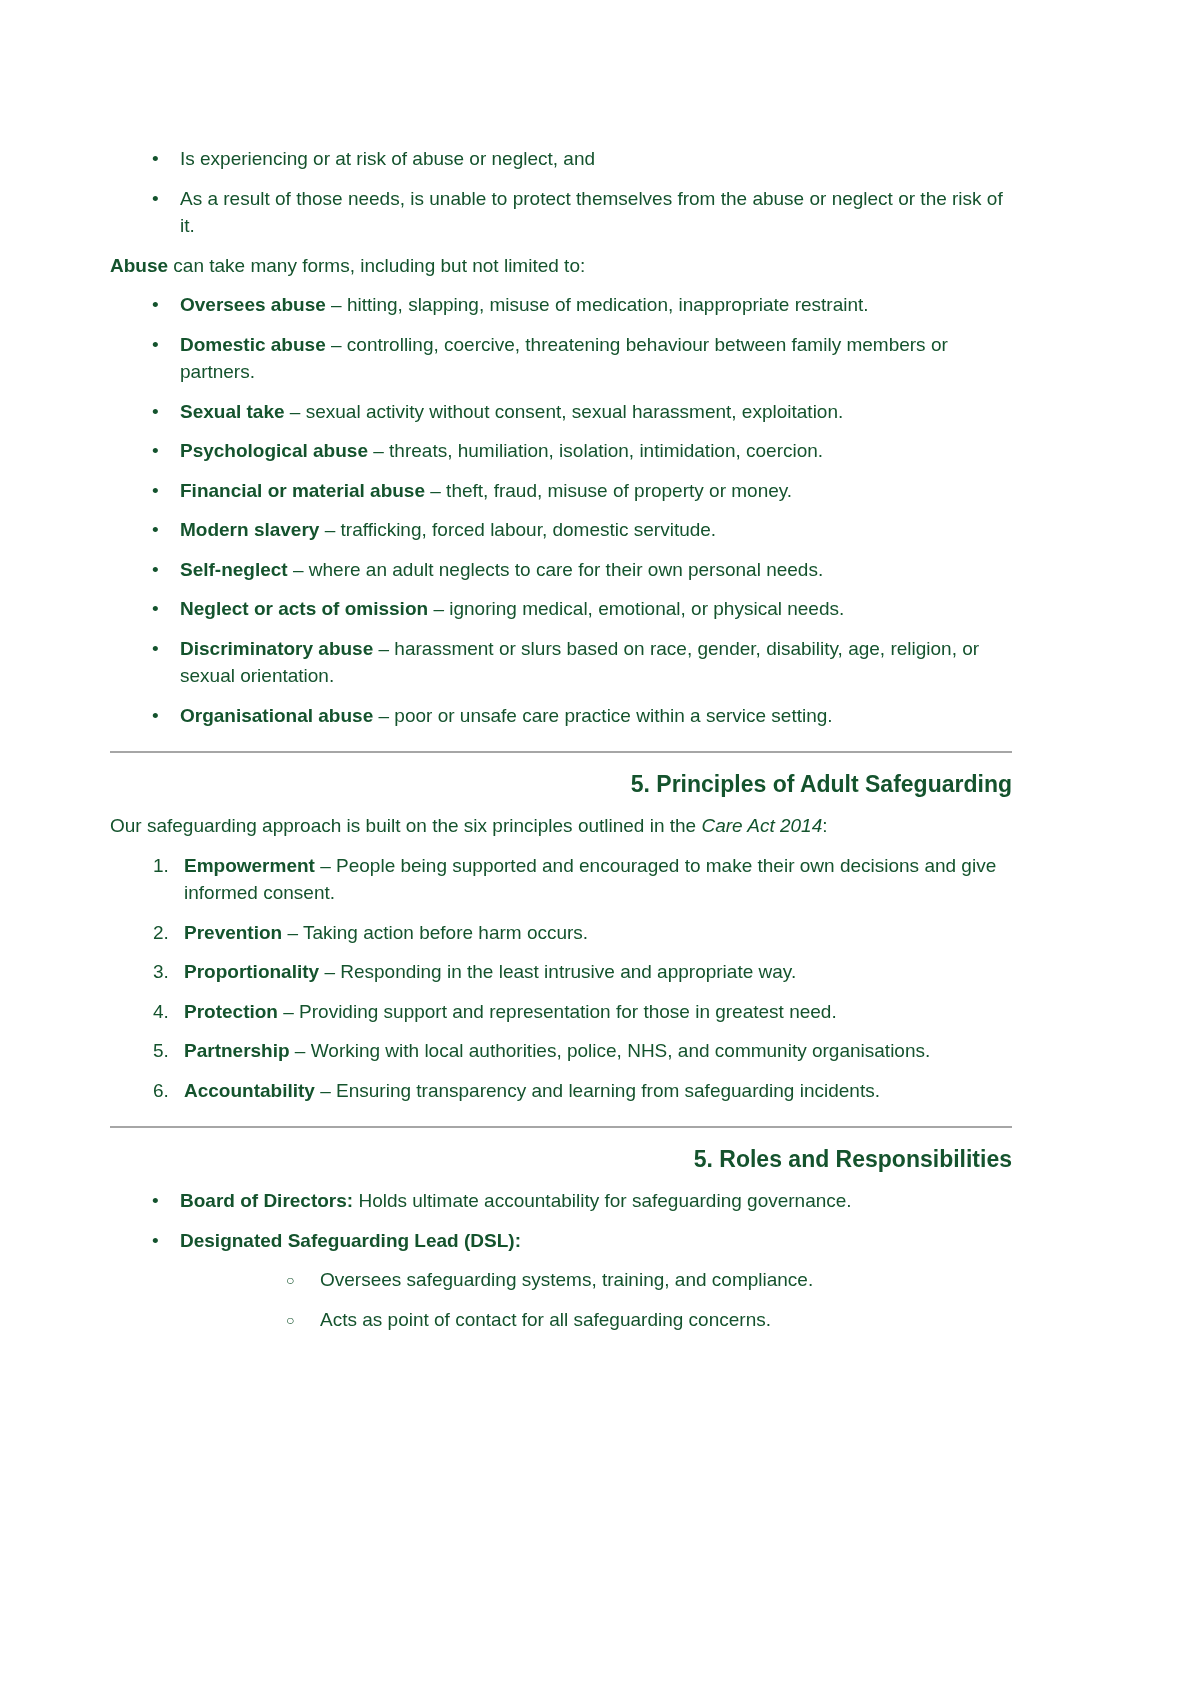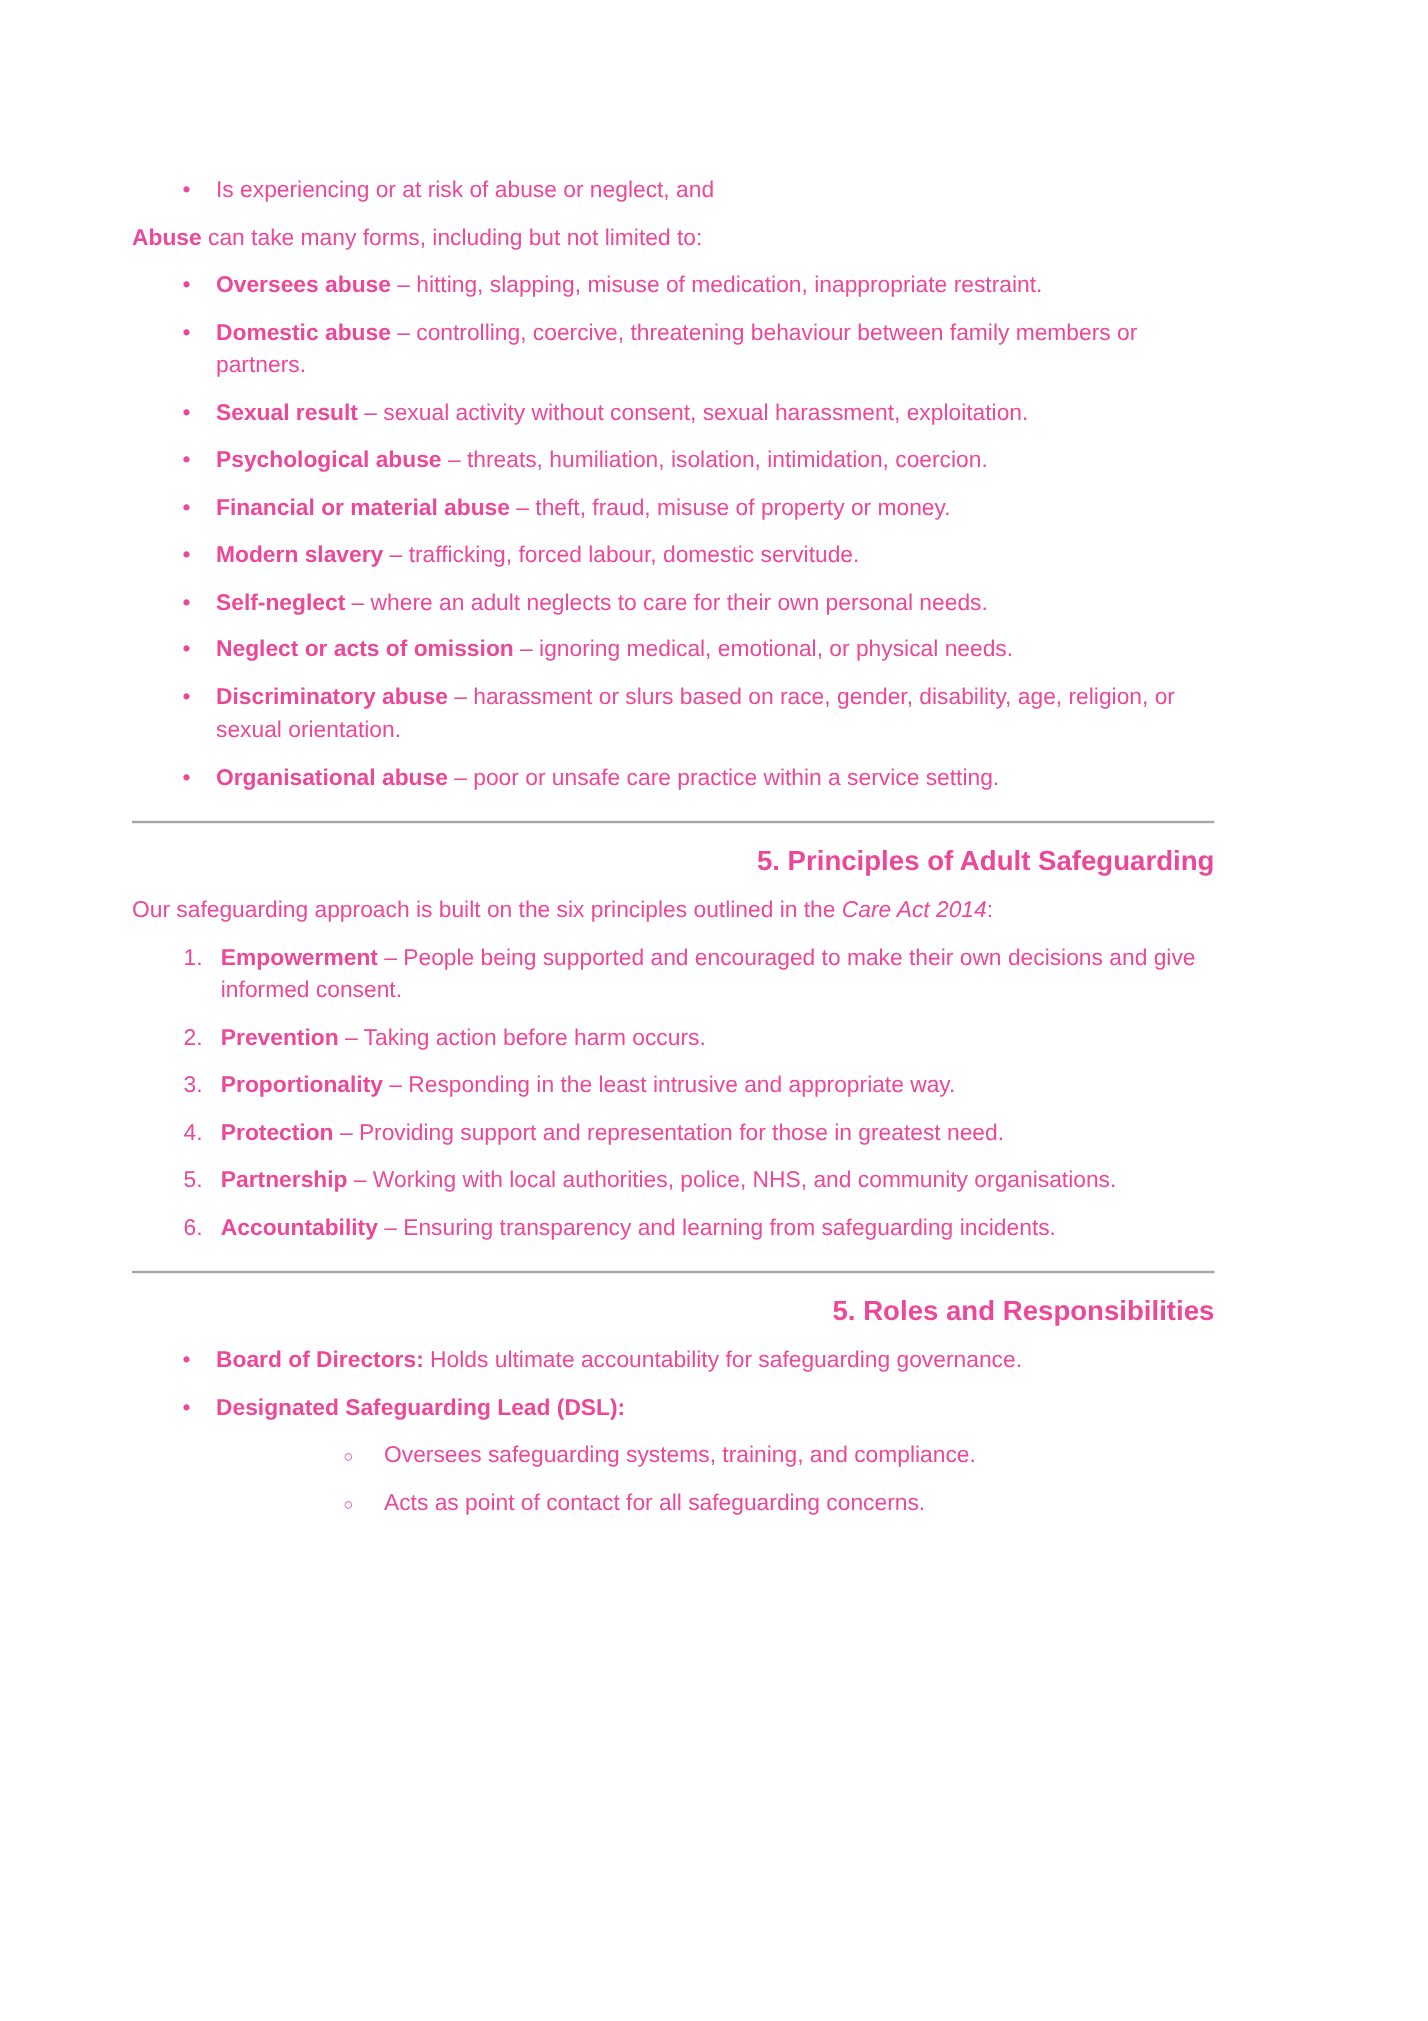--- a/index.html
+++ b/index.html
@@ -7,21 +7,21 @@
   .page {
     position: relative;
     width: 1106px;
     height: 1684px;
     margin: 0 auto;
     background: #ffffff;
     padding: 145px 136px 0 68px;
     font-family: "Liberation Sans", "DejaVu Sans", sans-serif;
     font-size: 19px;
     line-height: 27.5px;
-    color: #ec4899;
+    color: #14532d;
     overflow: hidden;
   }
   p { margin: 0 0 12px 0; }
   b, .term { font-weight: bold; }
   i, .italic { font-style: italic; }
 
   ul, ol { list-style: none; margin: 0 0 12px 0; padding: 0; }
   li { position: relative; margin: 0 0 12px 0; }
 
   
@@ -69,28 +69,29 @@
     text-align: right;
   }
 </style>
 </head>
 <body>
 
 <div class="page">
 
   <ul class="l1">
     <li>Is experiencing or at risk of abuse or neglect, and</li>
+    <li>As a result of those needs, is unable to protect themselves from the abuse or neglect or the risk of it.</li>
   </ul>
 
   <p><b>Abuse</b><span> can take many forms, including but not limited to:</span></p>
 
   <ul class="l1">
     <li><span class="term">Oversees abuse</span><span> – hitting, slapping, misuse of medication, inappropriate restraint.</span></li>
     <li><span class="term">Domestic abuse</span><span> – controlling, coercive, threatening behaviour between family members or partners.</span></li>
-    <li><span class="term">Sexual result</span><span> – sexual activity without consent, sexual harassment, exploitation.</span></li>
+    <li><span class="term">Sexual take</span><span> – sexual activity without consent, sexual harassment, exploitation.</span></li>
     <li><span class="term">Psychological abuse</span><span> – threats, humiliation, isolation, intimidation, coercion.</span></li>
     <li><span class="term">Financial or material abuse</span><span> – theft, fraud, misuse of property or money.</span></li>
     <li><span class="term">Modern slavery</span><span> – trafficking, forced labour, domestic servitude.</span></li>
     <li><span class="term">Self-neglect</span><span> – where an adult neglects to care for their own personal needs.</span></li>
     <li><span class="term">Neglect or acts of omission</span><span> – ignoring medical, emotional, or physical needs.</span></li>
     <li><span class="term">Discriminatory abuse</span><span> – harassment or slurs based on race, gender, disability, age, religion, or sexual orientation.</span></li>
     <li><span class="term">Organisational abuse</span><span> – poor or unsafe care practice within a service setting.</span></li>
   </ul>
 
   <hr class="section-divider">

